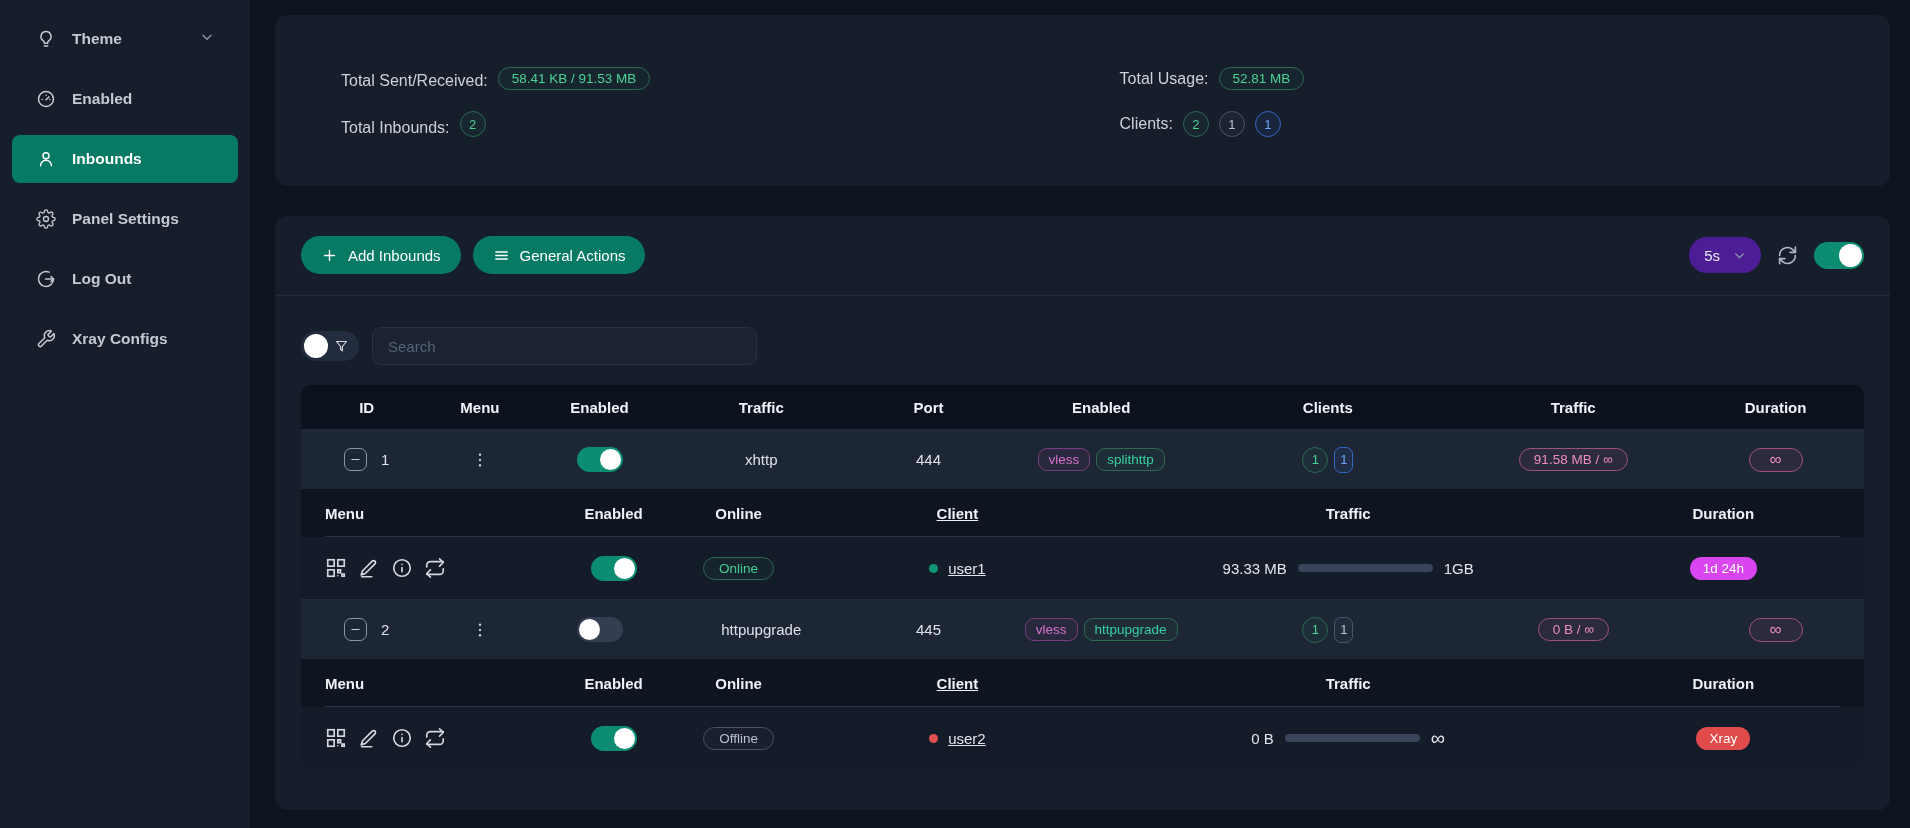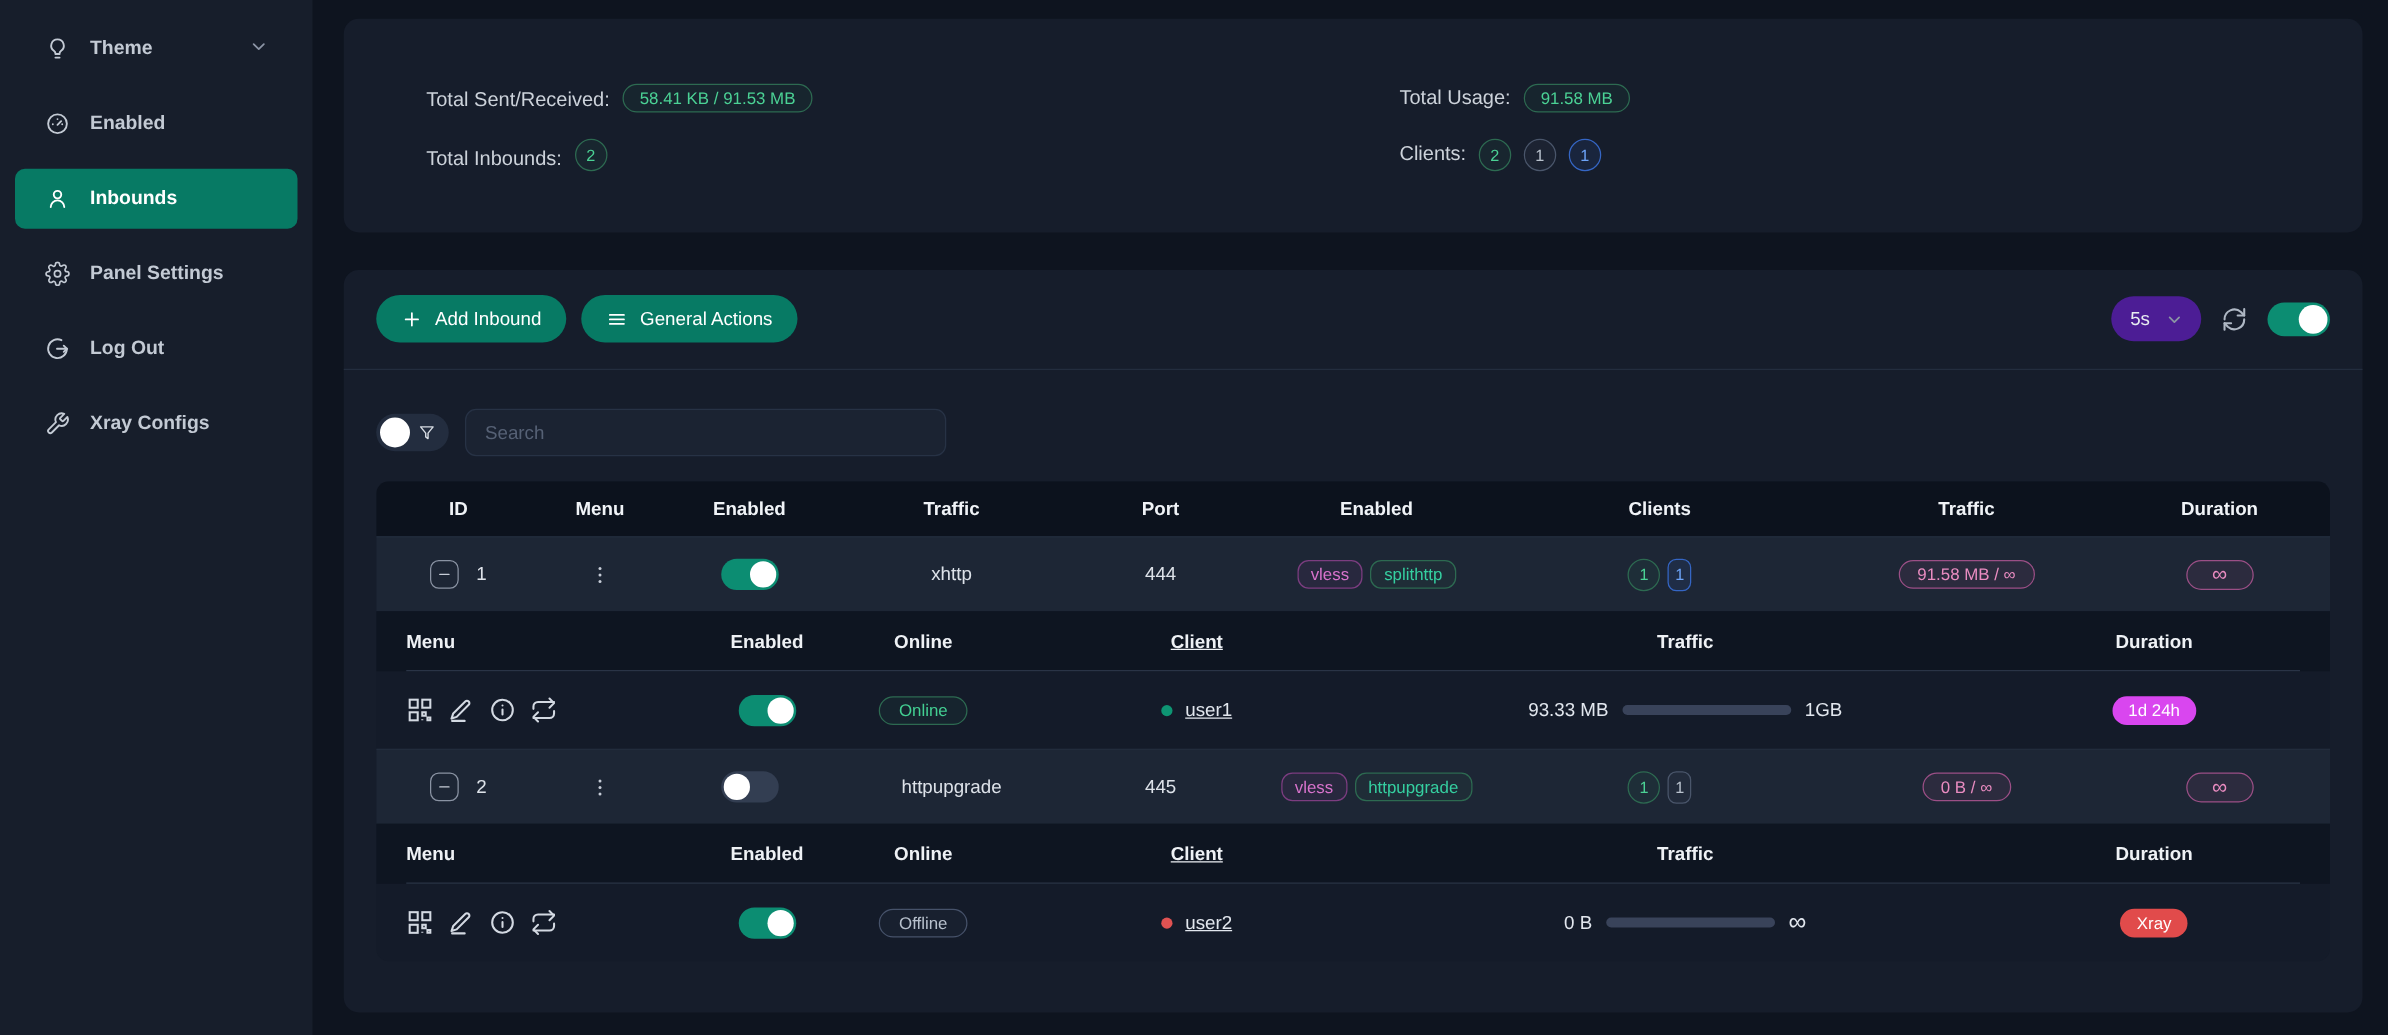--- a/index.html
+++ b/index.html
@@ -173,21 +173,21 @@
   <main class="main">
 
     <section class="card stats-card">
       <div class="stats-row">
         <div class="stats-group left">
           <span class="stat-label">Total Sent/Received:</span>
           <span class="pill-badge">58.41 KB / 91.53 MB</span>
         </div>
         <div class="stats-group">
           <span class="stat-label">Total Usage:</span>
-          <span class="pill-badge">91.58 MB</span>
+          <span class="pill-badge">52.81 MB</span>
         </div>
       </div>
       <div class="stats-row">
         <div class="stats-group left">
           <span class="stat-label">Total Inbounds:</span>
           <span class="cbadge green">2</span>
         </div>
         <div class="stats-group">
           <span class="stat-label">Clients:</span>
           <span class="cbadge green">2</span>
@@ -197,21 +197,21 @@
       </div>
     </section>
 
     <section class="card panel-card">
 
       <div class="toolbar">
         <button class="btn-primary">
           <svg viewBox="0 0 24 24" fill="none" stroke="currentColor" stroke-width="2" stroke-linecap="round">
               <path d="M12 5v14M5 12h14"></path>
             </svg>
-          <span>Add Inbound</span>
+          <span>Add Inbounds</span>
         </button>
         <button class="btn-primary">
           <svg viewBox="0 0 24 24" fill="none" stroke="currentColor" stroke-width="2" stroke-linecap="round">
               <path d="M4 7h16M4 12h16M4 17h16"></path>
             </svg>
           <span>General Actions</span>
         </button>
         <div class="toolbar-right">
           <div class="select-pill">
             <span>5s</span>

